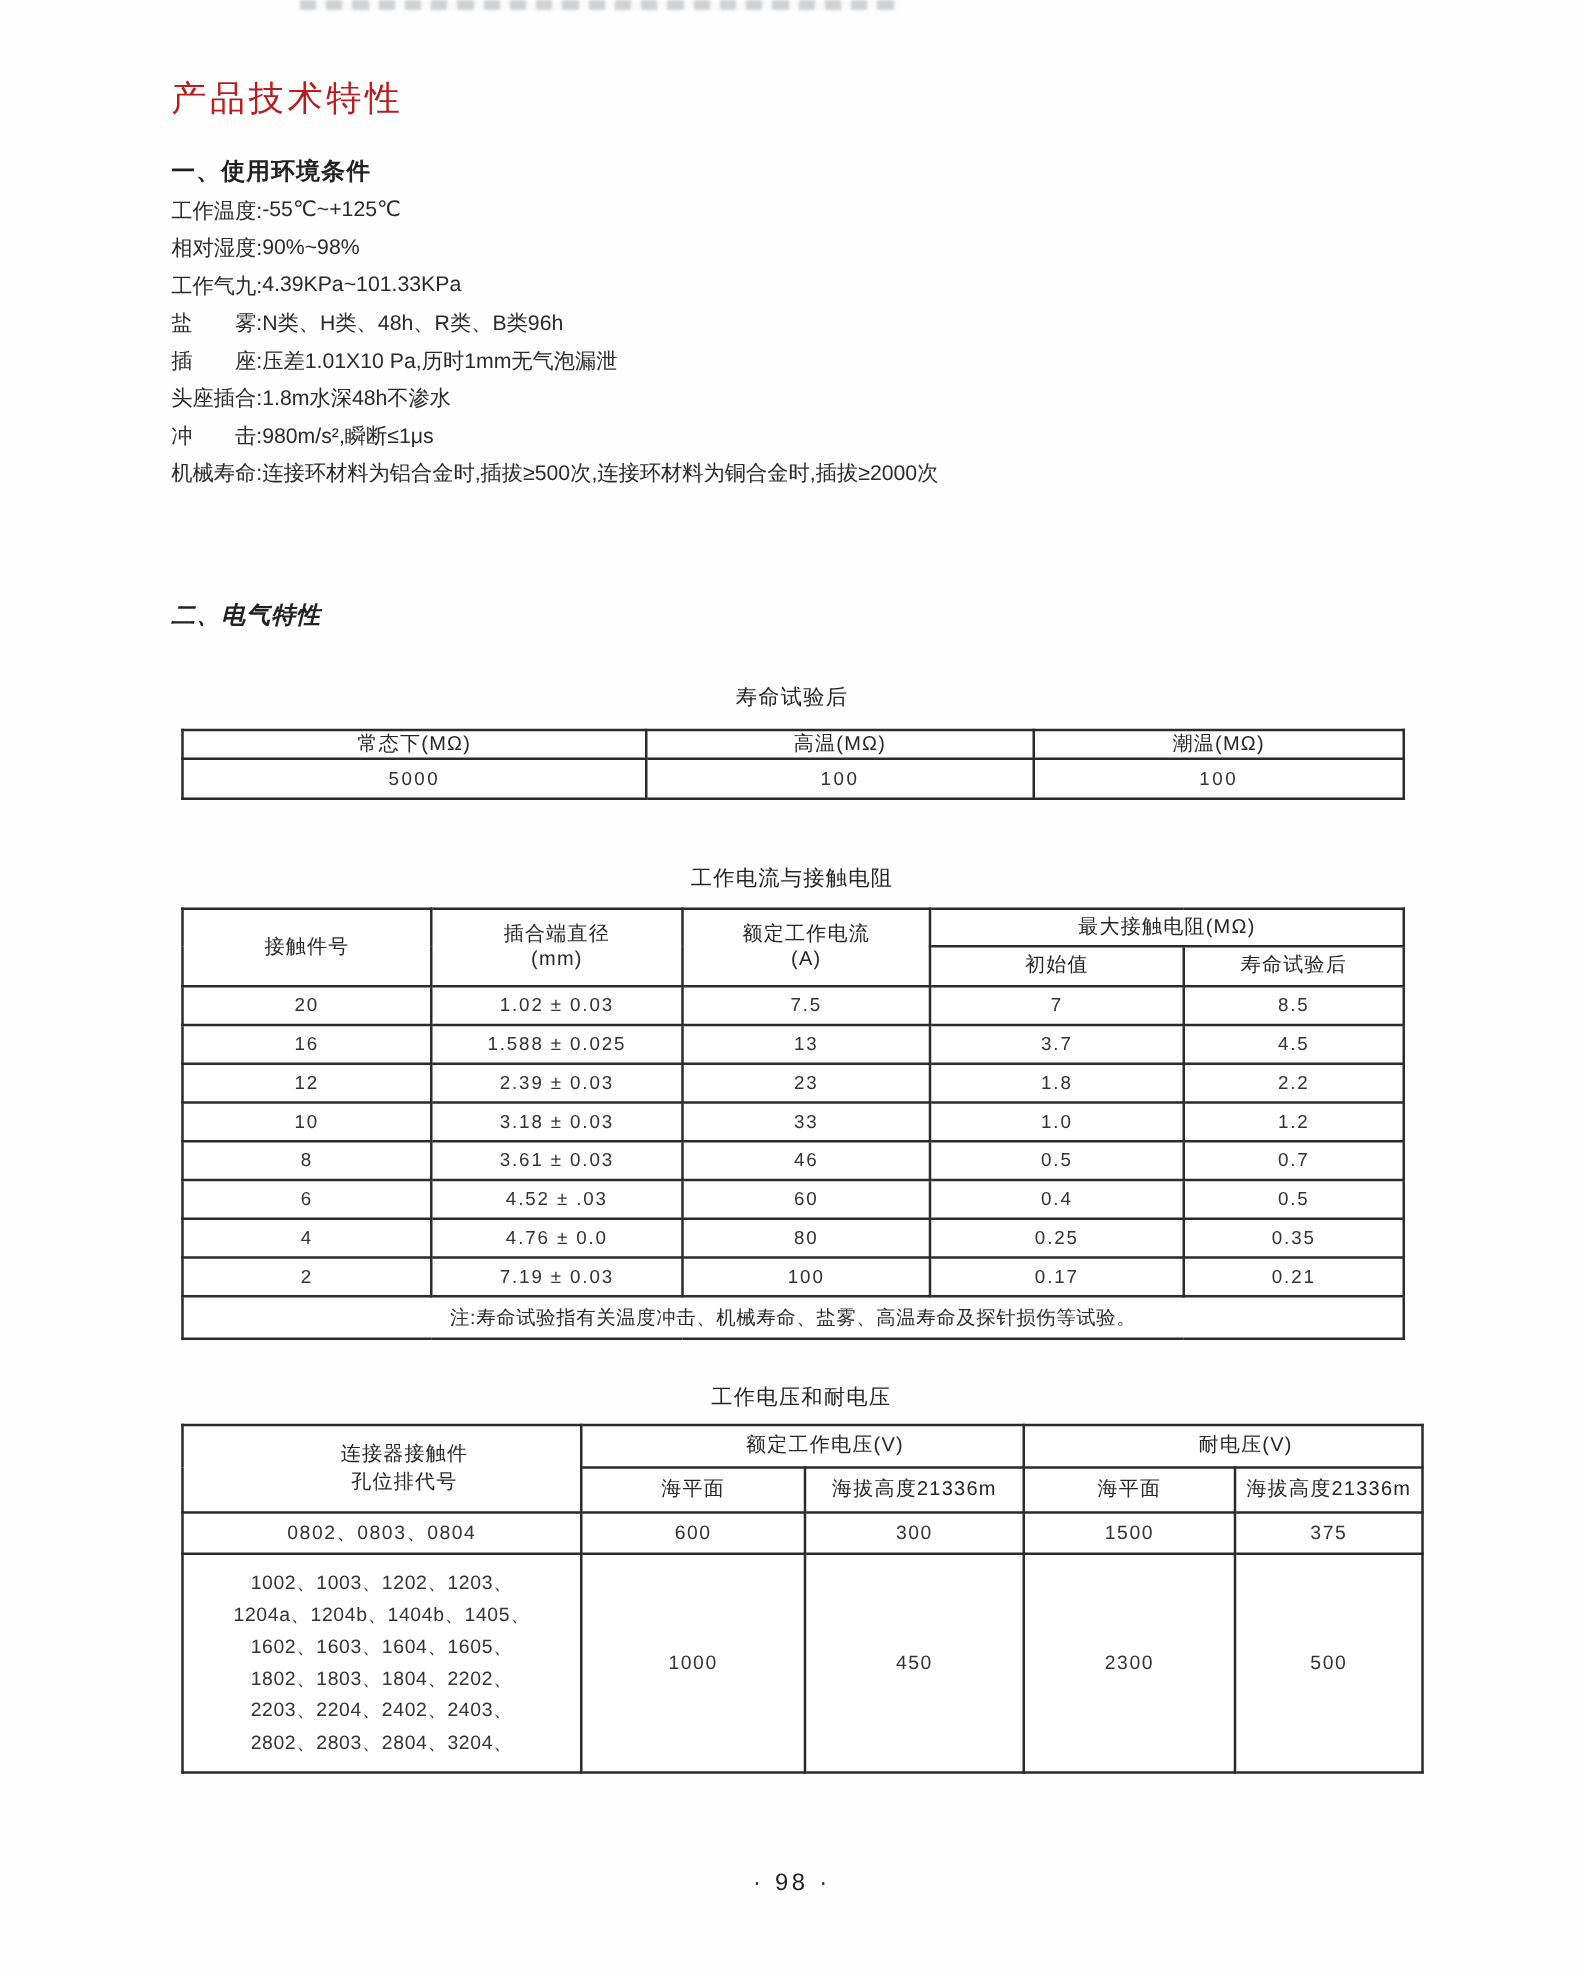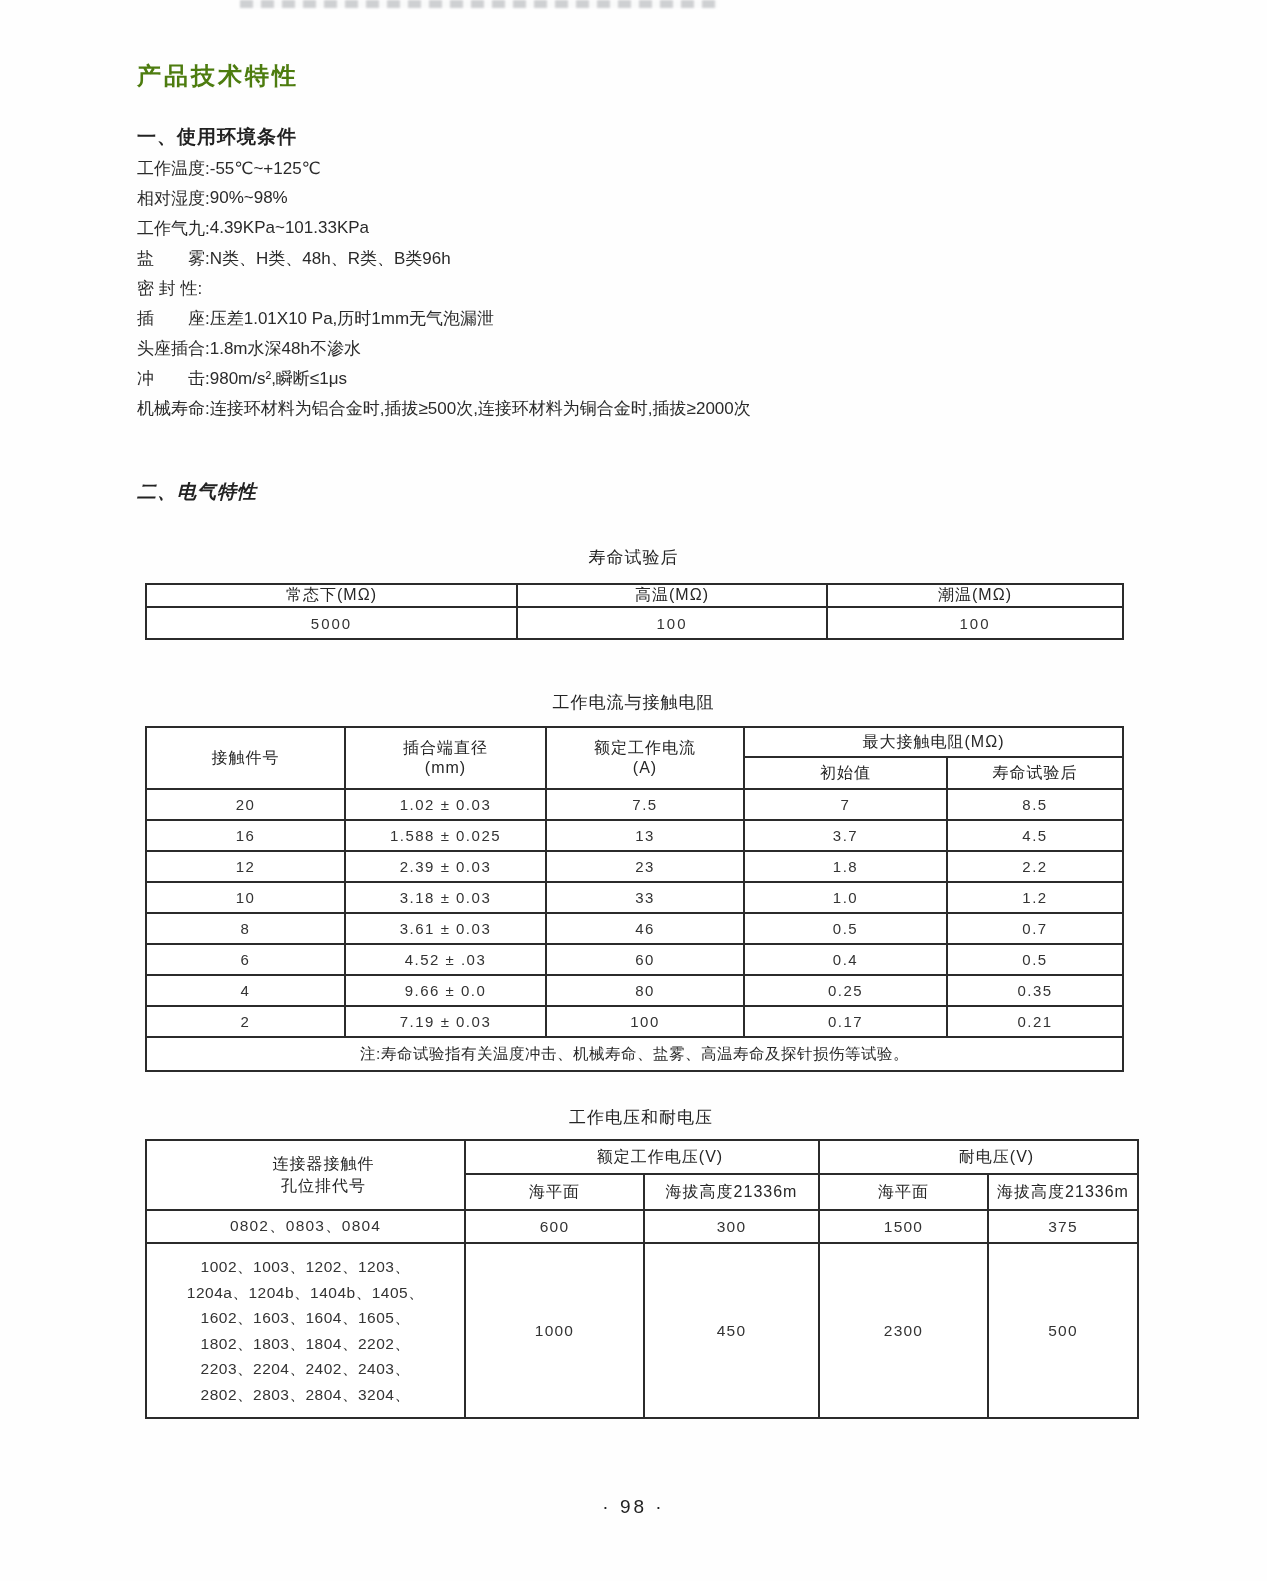--- a/index.html
+++ b/index.html
@@ -14,21 +14,21 @@
   
   .scan-artifact {
     position:absolute; left:240px; top:0; width:478px; height:8px;
     background:repeating-linear-gradient(90deg,
       rgba(130,135,140,0.38) 0 13px, rgba(220,222,224,0.12) 13px 21px);
     filter:blur(1.2px);
   }
 
   .doc-title {
     position:absolute; left:137px; top:60px;
-    font-size:24px; font-weight:bold; letter-spacing:3px; color:#4d7c0f;
+    font-size:28px; font-weight:normal; letter-spacing:3px; color:#b91c1c;
   }
   .sec-heading {
     position:absolute; left:137px;
     font-size:19px; font-weight:bold; letter-spacing:1px; color:#222;
   }
   .sec-env { top:124px; }
   .sec-elec { top:479px;font-style:italic; }
 
   .spec-lines { position:absolute; left:137px; top:153px; }
   .spec-line { height:30px; display:flex; align-items:center; font-size:17px; color:#2a2a2a; }
@@ -99,24 +99,20 @@
         <span class="spec-label">相对湿度:</span>
         <span class="spec-value">90%~98%</span>
       </div>
     <div class="spec-line">
         <span class="spec-label">工作气九:</span>
         <span class="spec-value">4.39KPa~101.33KPa</span>
       </div>
     <div class="spec-line">
         <span class="spec-label">盐　　雾:</span>
         <span class="spec-value">N类、H类、48h、R类、B类96h</span>
-      </div>
-    <div class="spec-line">
-        <span class="spec-label">密 封 性:</span>
-        <span class="spec-value"></span>
       </div>
     <div class="spec-line">
         <span class="spec-label">插　　座:</span>
         <span class="spec-value">压差1.01X10 Pa,历时1mm无气泡漏泄</span>
       </div>
     <div class="spec-line">
         <span class="spec-label">头座插合:</span>
         <span class="spec-value">1.8m水深48h不渗水</span>
       </div>
     <div class="spec-line">
@@ -215,21 +211,21 @@
       </tr>
       <tr>
         <td>6</td>
         <td>4.52 ± .03</td>
         <td>60</td>
         <td>0.4</td>
         <td>0.5</td>
       </tr>
       <tr>
         <td>4</td>
-        <td>9.66 ± 0.0</td>
+        <td>4.76 ± 0.0</td>
         <td>80</td>
         <td>0.25</td>
         <td>0.35</td>
       </tr>
       <tr>
         <td>2</td>
         <td>7.19 ± 0.03</td>
         <td>100</td>
         <td>0.17</td>
         <td>0.21</td>

